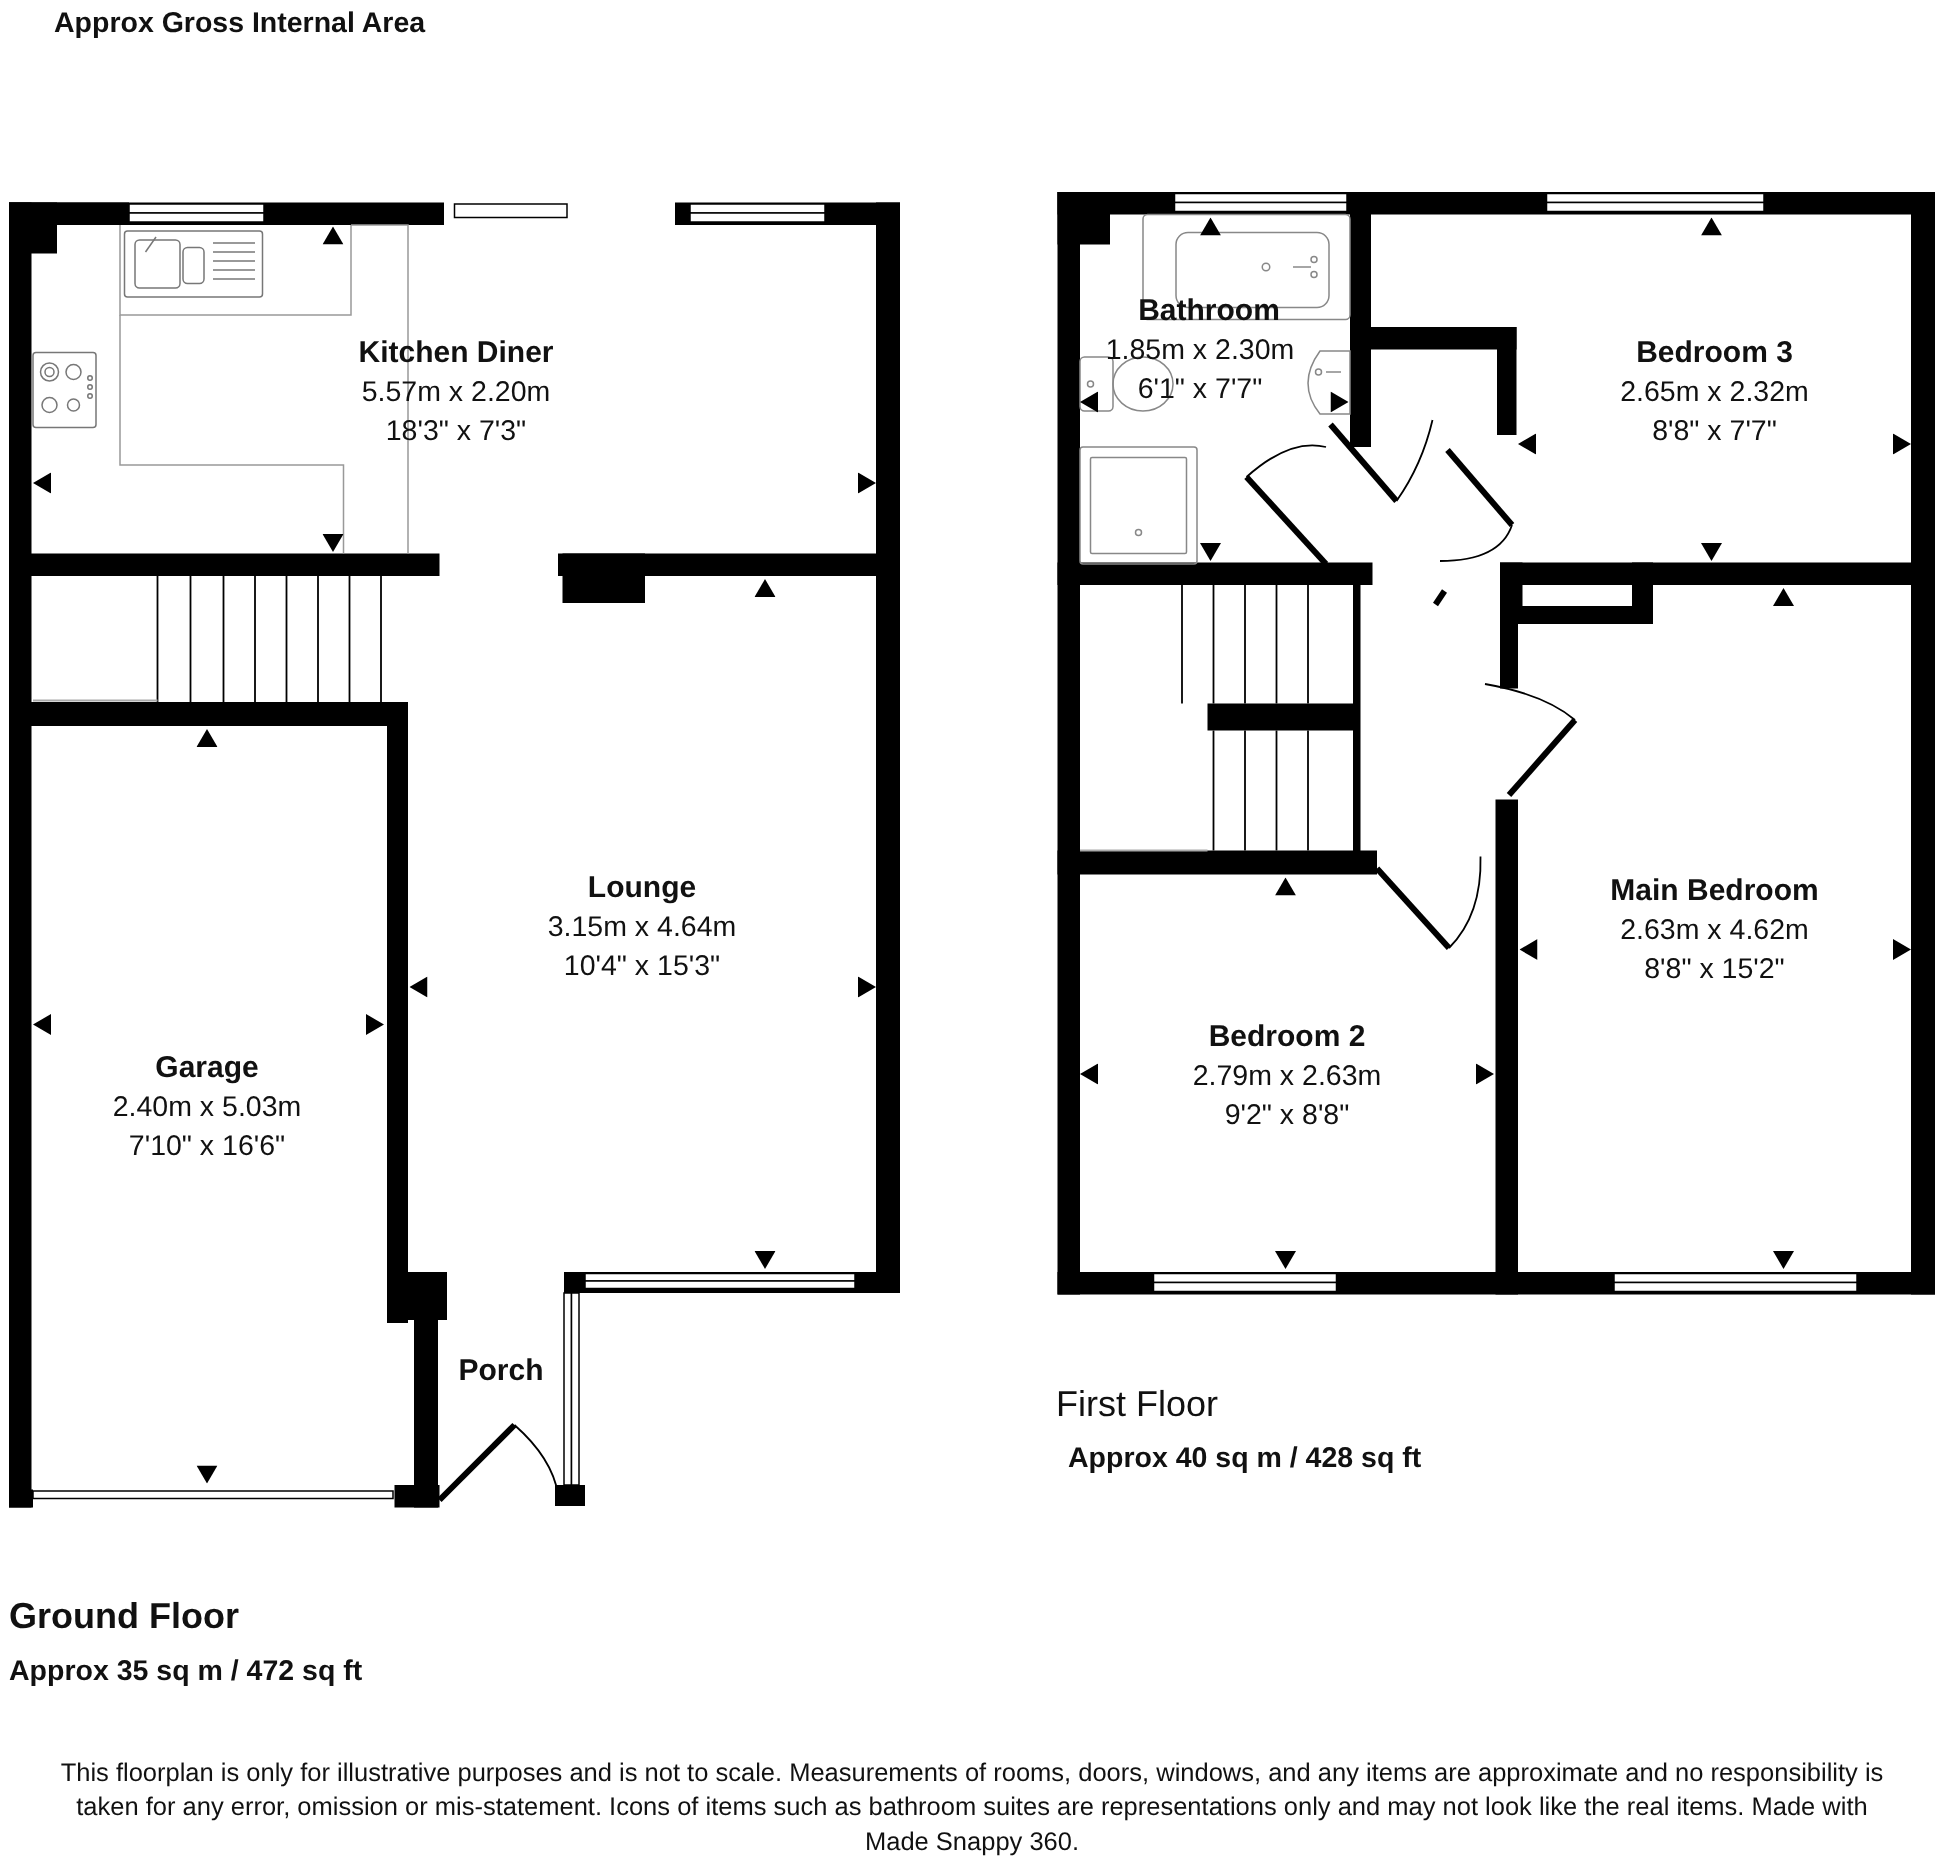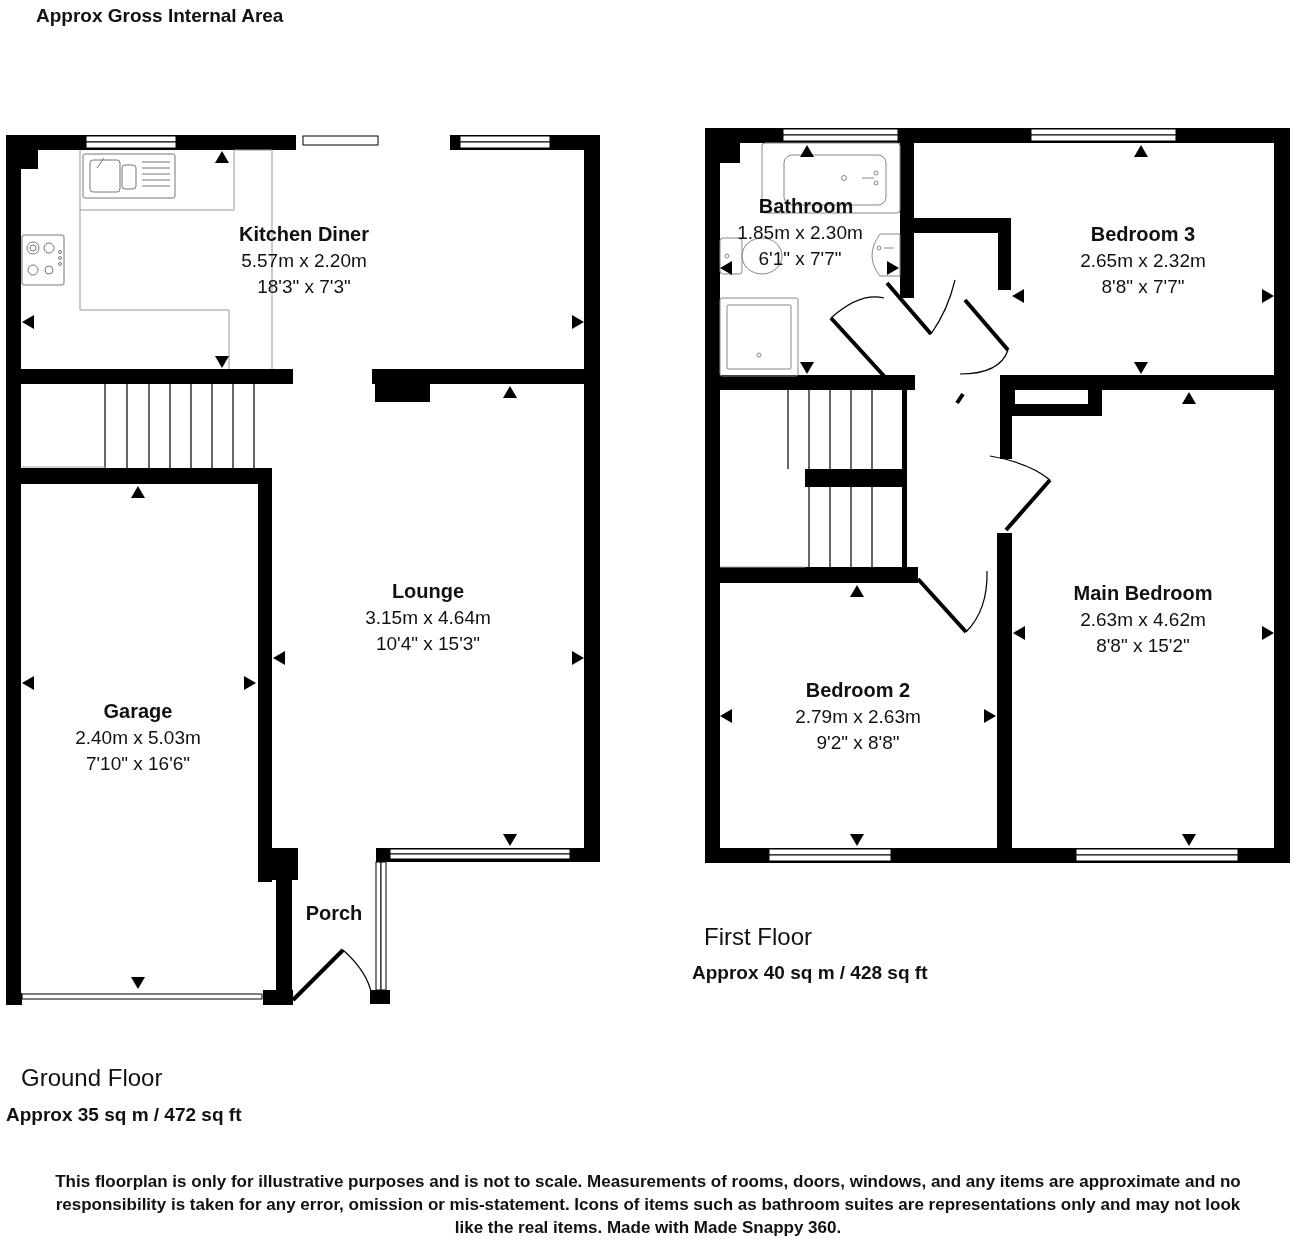--- a/index.html
+++ b/index.html
@@ -3,21 +3,21 @@
   <meta charset="utf-8">
   <style>
     html, body { margin: 0; padding: 0; background: #ffffff; }
     body { width: 1296px; height: 1240px; position: relative; overflow: hidden; font-family: "Liberation Sans", sans-serif; color: #111; }
     .gia { position: absolute; left: 0; top: 4px; width: 1296px; text-align: left; font-weight: bold; font-size: 19px; line-height: 24px; padding-left: 36px; }
     svg.plan { position: absolute; left: 0; top: 0; }
     .room-name { font-family: "Liberation Sans", sans-serif; font-weight: bold; font-size: 20px; fill: #111; }
     .room-dim { font-family: "Liberation Sans", sans-serif; font-size: 19px; fill: #111; }
     .floor-title { position: absolute; font-size: 24px; line-height: 32px; }
     .floor-area { position: absolute; font-size: 19px; font-weight: bold; }
-    .disclaimer { position: absolute; left: 40px; top: 1170px; width: 1216px; text-align: center; font-size: 17px; line-height: 23px; font-weight: bold; }
+    .disclaimer { position: absolute; left: 40px; top: 1170px; width: 1216px; text-align: center; font-size: 17px; line-height: 23px; }
   </style>
 </head>
 <body>
 
 <div class="gia">
   <div>Approx Gross Internal Area</div>
 </div>
 
 <svg class="plan" width="1296" height="1240" viewBox="0 0 1296 1240">
   <defs>
@@ -285,18 +285,18 @@
     <text class="room-dim" x="1143" y="626" text-anchor="middle">2.63m x 4.62m</text>
     <text class="room-dim" x="1143" y="652" text-anchor="middle">8'8" x 15'2"</text>
 
     <text class="room-name" x="858" y="697" text-anchor="middle">Bedroom 2</text>
     <text class="room-dim" x="858" y="723" text-anchor="middle">2.79m x 2.63m</text>
     <text class="room-dim" x="858" y="749" text-anchor="middle">9'2" x 8'8"</text>
   </g>
 </svg>
 
 <div class="floor-title" style="left:704px; top:921px;">First Floor</div>
-<div class="floor-area" style="left:692px; top:962px;">Approx 40 sq m / 428 sq ft</div>
-
-<div class="floor-title" style="left:21px; top:1062px;">Ground Floor</div>
+<div class="floor-area" style="left:712px; top:962px;">Approx 40 sq m / 428 sq ft</div>
+
+<div class="floor-title" style="left:6px; top:1062px;font-weight:bold;">Ground Floor</div>
 <div class="floor-area" style="left:6px; top:1104px;">Approx 35 sq m / 472 sq ft</div>
 
 <div class="disclaimer">This floorplan is only for illustrative purposes and is not to scale. Measurements of rooms, doors, windows, and any items are approximate and no responsibility is taken for any error, omission or mis-statement. Icons of items such as bathroom suites are representations only and may not look like the real items. Made with Made Snappy 360.</div>
 
 </body></html>

